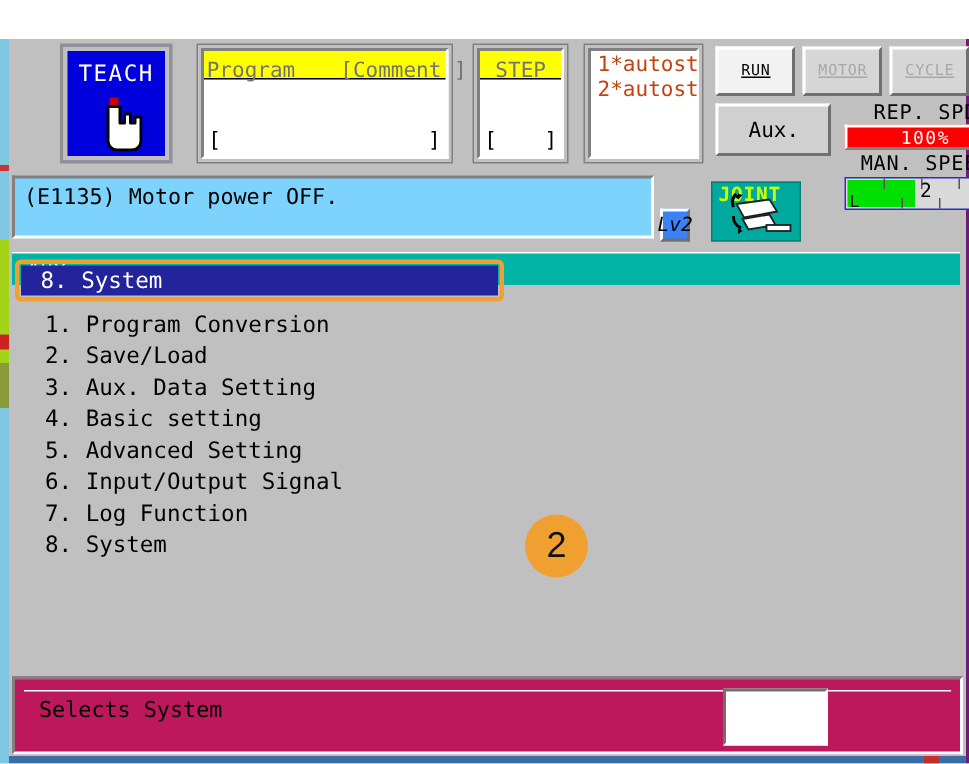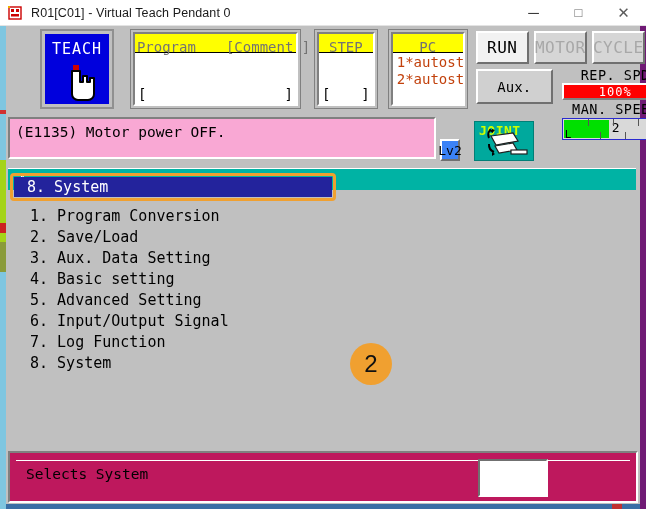--- a/index.html
+++ b/index.html
@@ -39,21 +39,21 @@
   }
   .wc.min { font-size: 15px; color:#3a3a3a; }
   .wc.close { font-size: 15px; color:#5a5a5a; }
 
   
   #pendant {
     position: absolute; left: 0; top: 26px;
     width: 646px; height: 483px;
     background: #c0c0c0;
     border-left: 6px solid #7fc6e0;
-    border-right: 6px solid #701a75;
+    border-right: 2px solid #701a75;
   }
   
   .edge-accent { position:absolute; left:-6px; width:6px; }
   #edge-green  { top: 134px; height: 82px; background:#a4d418; }
   #edge-red    { top: 197px; height: 10px; background:#cc2222; }
   #edge-olive  { top: 216px; height: 30px; background:#8a9b3a; }
   #edge-red2   { top: 84px;  height: 4px;  background:#d03030; }
 
   
   #toppanel {
@@ -106,21 +106,21 @@
   
   #rightcluster {
     margin-left: 11px; margin-top: 3px;
     width: 193px; height: 82px; position: relative;
   }
   .modebtn {
     position:absolute; top:0; width:53px; height:33px;
     background:#d6d6d6;
     border:2px solid; border-color:#ffffff #707070 #707070 #ffffff;
     display:flex; align-items:center; justify-content:center;
-    font-size:16px; letter-spacing:.5px;
+    font-size:10px; letter-spacing:.5px;text-decoration:underline;
   }
   .modebtn.on  { color:#000000; background:#f2f2f2; }
   .modebtn.off { color:#a8a8a8; }
   #btn-run    { left: 0px; }
   #btn-motor  { left: 58px; }
   #btn-cycle  { left: 116px; }
 
   #btn-aux {
     position:absolute; left:0px; top:38px; width:77px; height:35px;
     background:#d0d0d0;
@@ -144,28 +144,28 @@
   }
   #man-fill { position:absolute; left:1px; top:1px; bottom:1px; width:45px; background:#00e000; }
   #man-val  { position:absolute; left:49px; top:1px; font-size:13px; color:#000; }
   .gtick { position:absolute; top:0; width:1px; height:7px; background:#555; }
   .gtick.b { top:auto; bottom:0; }
   #man-L { position:absolute; left:2px; bottom:-2px; font-size:11px; color:#000; }
 
   
   #msgrow { position:relative; height: 48px; margin: 4px 2px 0 2px; display:flex; }
   #msgbox {
-    width: 428px; height: 42px; background:#f9a8d4;
+    width: 428px; height: 42px; background:#7dd3fc;
     border:2px solid; border-color:#808080 #ffffff #ffffff #808080;
     font-size:14.5px; color:#000; padding: 5px 0 0 6px; white-space:nowrap;
   }
   #lv-btn {
     position:absolute; left: 432px; top: 22px; width: 20px; height: 22px;
     background:#3b82f6; border:2px solid; border-color:#ffffff #707070 #707070 #ffffff;
-    font-size:13px; display:flex; align-items:center; justify-content:center; color:#000;
+    font-size:13px; display:flex; align-items:center; justify-content:center; color:#000;font-style:italic;
   }
   #joint-box {
     position:absolute; left: 466px; top: 4px; width: 60px; height: 40px;
     background:#00a99d; border:1px solid #007f77; overflow:hidden;
   }
   #joint-text {
     position:absolute; left:4px; top:1px; font-size:13px; font-weight:bold;
     color:#ccff00; letter-spacing:.5px;
   }
 
@@ -216,37 +216,20 @@
   #bottom-blue {
     position:absolute; left:0; right:0; bottom:0; height:5px; background:#3a6ea5;
   }
   #bottom-red { position:absolute; right:18px; bottom:0; width:10px; height:5px; background:#c03030; }
 </style>
 </head>
 <body>
 
 <div id="window">
 
-  <div id="titlebar">
-    <span id="app-icon">
-      <svg width="16" height="16" viewBox="0 0 16 16">
-        <rect x="2" y="2" width="12" height="12" fill="#ffffff" stroke="#cc0000" stroke-width="1.4"></rect>
-        <rect x="4" y="4" width="3" height="3" fill="#cc0000"></rect>
-        <rect x="9" y="4" width="3" height="3" fill="#cc0000"></rect>
-        <rect x="4" y="9" width="8" height="2.5" fill="#cc0000"></rect>
-        <rect x="1" y="1" width="2" height="2" fill="#f0b000"></rect>
-      </svg>
-    </span>
-    <span id="titlebar-text">R01[C01] - Virtual Teach Pendant 0</span>
-    <div id="wincontrols">
-      <div class="wc min">─</div>
-      <div class="wc max">□</div>
-      <div class="wc close">✕</div>
-    </div>
-  </div>
 
   <div id="pendant">
 
     <div class="edge-accent" id="edge-red2"></div>
     <div class="edge-accent" id="edge-green"></div>
     <div class="edge-accent" id="edge-red"></div>
     <div class="edge-accent" id="edge-olive"></div>
 
     <div id="toppanel">
 
@@ -279,23 +262,20 @@
         </div>
         <div class="disp-body">
           <div class="disp-brackets">
             <span>[</span>
             <span>]</span>
           </div>
         </div>
       </div>
 
       <div class="dispbox" id="pc-box">
-        <div class="disp-head">
-          <span>PC</span>
-        </div>
         <div class="disp-body disp-lines">
           <div>1*autost</div>
           <div>2*autost</div>
         </div>
       </div>
 
       <div id="rightcluster">
         <div class="modebtn on" id="btn-run">RUN</div>
         <div class="modebtn off" id="btn-cycle">CYCLE</div>
         <div class="modebtn off" id="btn-motor">MOTOR</div>

